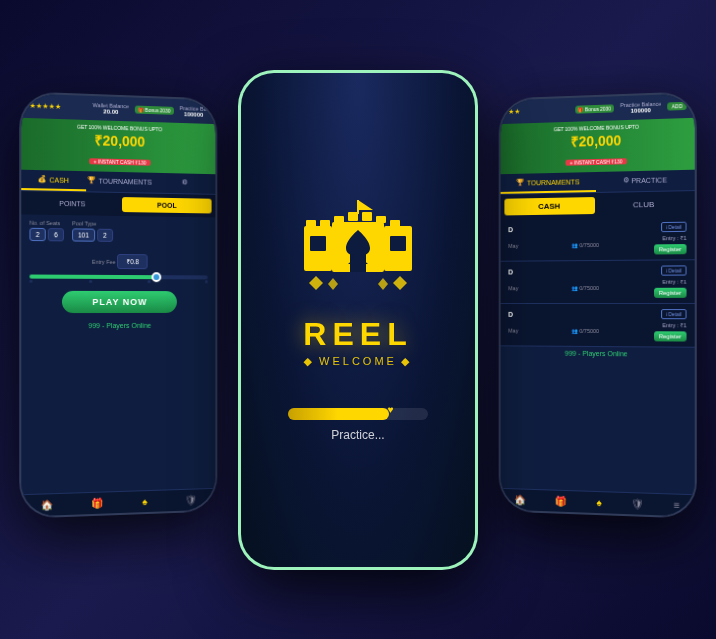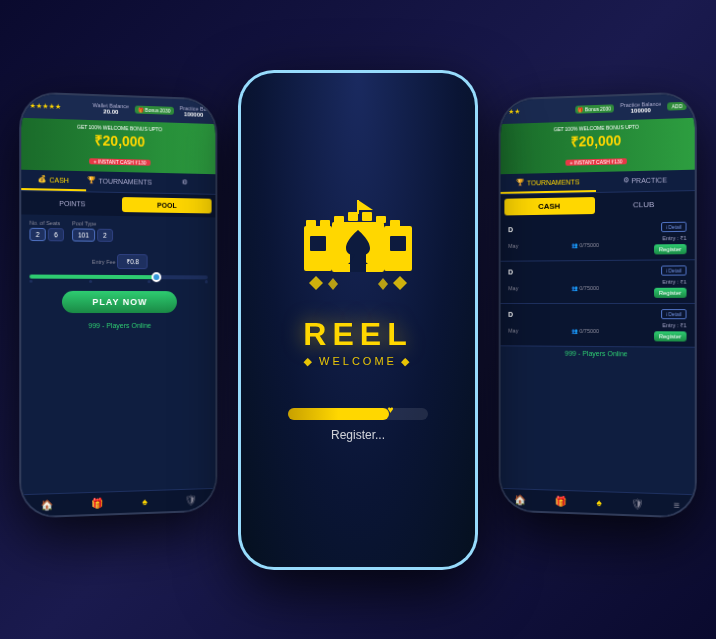--- a/index.html
+++ b/index.html
@@ -54,21 +54,21 @@
       z-index: 1;
       transform: perspective(800px) rotateY(-8deg);
     }
 
     .phone-center {
       width: 240px;
       height: 500px;
       left: 50%;
       top: 50%;
       transform: translate(-50%, -50%);
-      background: #7dd3fc;
+      background: #86efac;
       border: 3px solid rgba(255,255,255,0.2);
       z-index: 2;
     }
 
     
     .phone-screen {
       width: 100%;
       height: 100%;
       overflow: hidden;
       position: relative;
@@ -694,21 +694,21 @@
       </svg>
 
       <div class="reel-text">REEL</div>
       <div class="castle-subtitle">WELCOME</div>
 
       <div class="loading-bar-container">
         <div class="loading-bar-fill">
           <span class="loading-heart">♥</span>
         </div>
       </div>
-      <div class="loading-text">Register...</div>
+      <div class="loading-text">Practice...</div>
     </div>
   </div>
 
   <div class="phone phone-right">
     <div class="phone-screen right-screen">
 
       <div class="phone-header-right">
         <div>
           <span class="stars-row">★★</span>
         </div>

